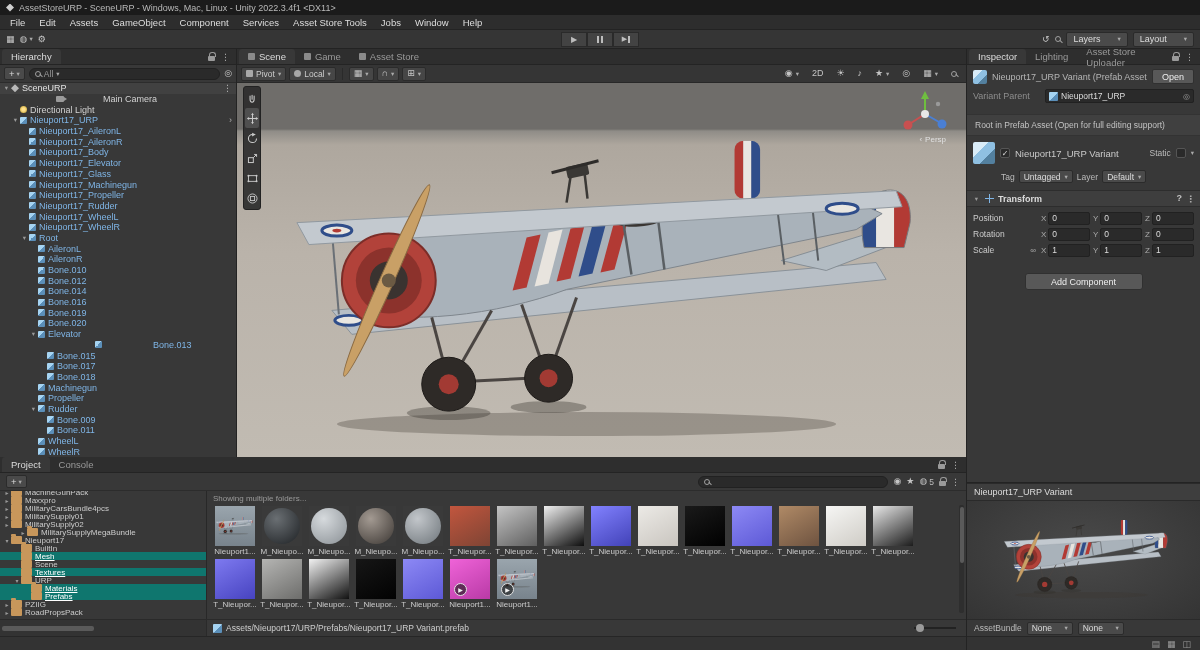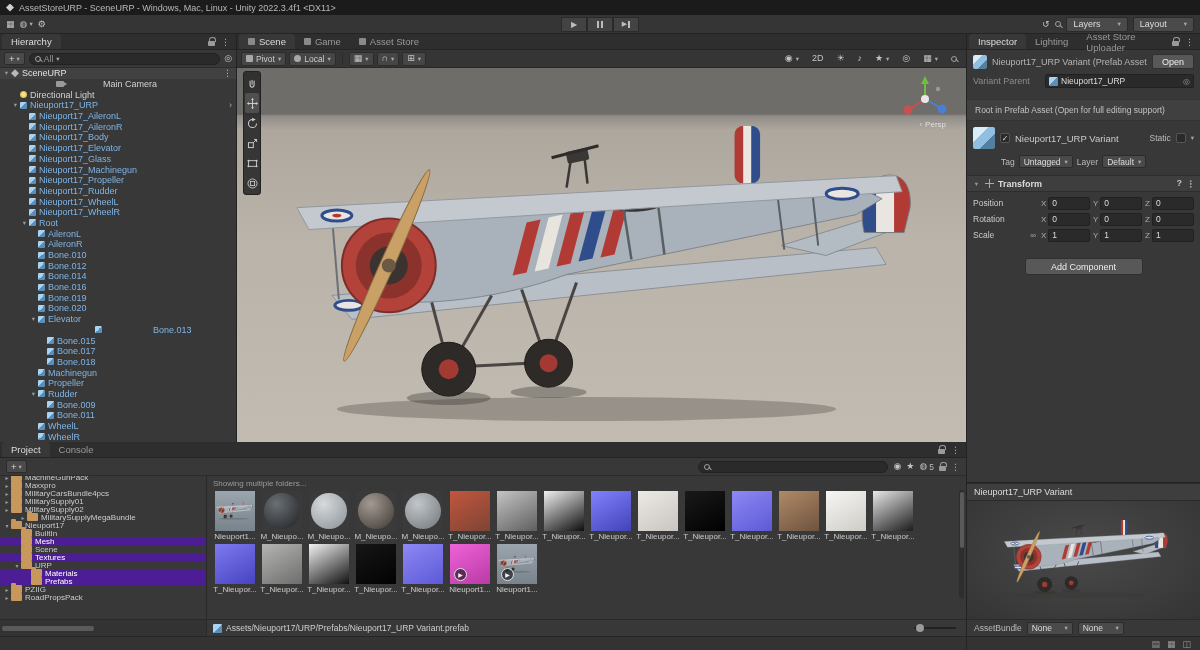--- a/index.html
+++ b/index.html
@@ -115,21 +115,21 @@
   .r-status { height:14px; background:#333333; border-top:1px solid #262626; display:flex; align-items:center; justify-content:flex-end; gap:7px; padding:0 9px; color:#999; font-size:9px; flex:none; }
 
   
   .project { flex:1; display:flex; flex-direction:column; background:#383838; min-height:0; }
   .p-toolbar { height:18px; display:flex; align-items:center; gap:5px; padding:2px 6px; border-bottom:1px solid #2c2c2c; flex:none; }
   .p-search { flex:none; width:190px; margin-left:auto; }
   .badge { font-size:8.5px; color:#bbb; display:flex; align-items:center; gap:2px; }
   .p-body { flex:1; display:flex; overflow:hidden; min-height:0; }
   .folders { width:207px; border-right:1px solid #282828; overflow:hidden; font-size:8px; padding-top:0; margin-top:-3px; }
   .frow { height:8px; display:flex; align-items:center; color:#cccccc; white-space:nowrap; }
-  .frow.selected { background:#4c1d95; color:#ffffff; }
+  .frow.selected { background:#0f766e; color:#ffffff;text-decoration:underline; }
   .farrow { width:8px; text-align:center; color:#999; font-size:6px; flex:none; }
   .ic-folder { width:11px; height:8px; background:#c8975b; border-radius:1px; position:relative; margin:0 3px 0 0; flex:none; }
   .ic-folder::before { content:""; position:absolute; top:-2px; left:0; width:5px; height:2px; background:#c8975b; border-radius:1px 1px 0 0; }
   .assets-wrap { flex:1; position:relative; padding:2px 10px 0 6px; overflow:hidden; }
   .showing { font-size:8px; color:#9a9a9a; margin:1px 0 3px; }
   .assets { display:flex; flex-wrap:wrap; gap:3px 3px; }
   .tile { width:44px; }
   .thumb { width:40px; height:40px; margin:0 auto; position:relative; background:#2a2a2a; overflow:hidden; }
   .sphere { position:absolute; inset:2px; border-radius:50%; }
   .tlabel { font-size:8px; color:#cccccc; text-align:center; overflow:hidden; white-space:nowrap; height:9px; margin-top:1px; }
@@ -216,20 +216,32 @@
   </defs>
 </svg>
 
 <div class="window">
 
   <div class="titlebar">
     <span class="unity-logo"></span>
     <span>AssetStoreURP - SceneURP - Windows, Mac, Linux - Unity 2022.3.4f1 &lt;DX11&gt;</span>
   </div>
 
+  <div class="menubar" id="menubar">
+      <span class="menu-item">File</span>
+      <span class="menu-item">Edit</span>
+      <span class="menu-item">Assets</span>
+      <span class="menu-item">GameObject</span>
+      <span class="menu-item">Component</span>
+      <span class="menu-item">Services</span>
+      <span class="menu-item">Asset Store Tools</span>
+      <span class="menu-item">Jobs</span>
+      <span class="menu-item">Window</span>
+      <span class="menu-item">Help</span>
+    </div>
 
   <div class="toolbar">
     <div class="tb-left" id="tb-left">
         <span class="tb-ic">
           <span class="glyph">▦</span>
         </span>
         <span class="tb-ic">
           <span class="glyph">◍</span>
           <span class="caret">▾</span>
         </span>

